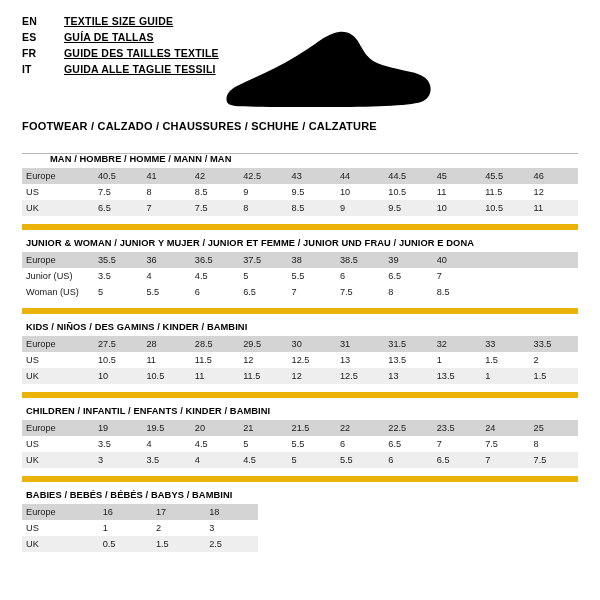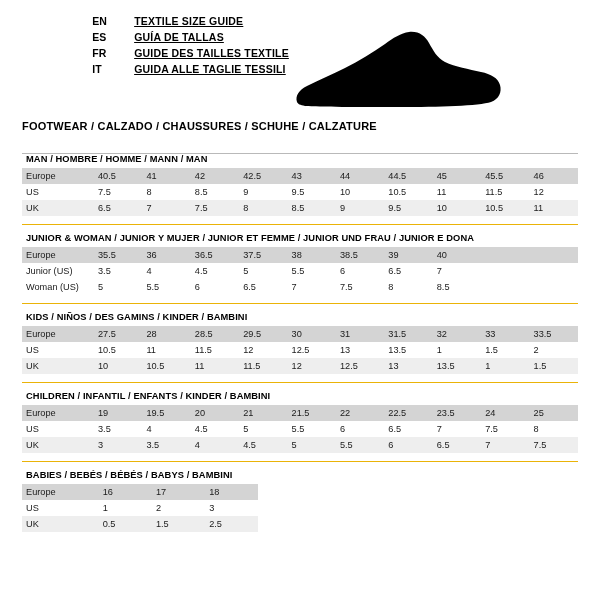--- a/index.html
+++ b/index.html
@@ -15,21 +15,21 @@
   .page {
     position: relative;
     width: 600px;
     height: 600px;
     padding: 14px 22px 0 22px;
   }
   
   .header {
     display: flex;
     align-items: flex-start;
-    justify-content: center;
+    justify-content: flex-start;
   }
   .lang-list {
     display: flex;
     flex-direction: column;
     gap: 1px;
   }
   .lang-row {
     display: flex;
     font-size: 10.5px;
     font-weight: bold;
@@ -51,23 +51,23 @@
     font-weight: bold;
     letter-spacing: 0.2px;
   }
   
   .section { margin-top: 0; }
   .section-title {
     font-size: 9.3px;
     font-weight: bold;
     letter-spacing: 0.1px;
     padding: 8px 0 4px 4px;
-    border-top: 1px solid #eab308;
-  }
-  .section.first .section-title { border-top: none; padding-top: 0; }
+    border-top: 6px solid #eab308;
+  }
+  .section.first .section-title { border-top: none; padding-top: 0; margin-left: 24px; }
   table {
     border-collapse: collapse;
     width: 100%;
     table-layout: fixed;
   }
   td {
     font-size: 9.2px;
     height: 16px;
     padding: 0 0 0 4px;
     white-space: nowrap;

